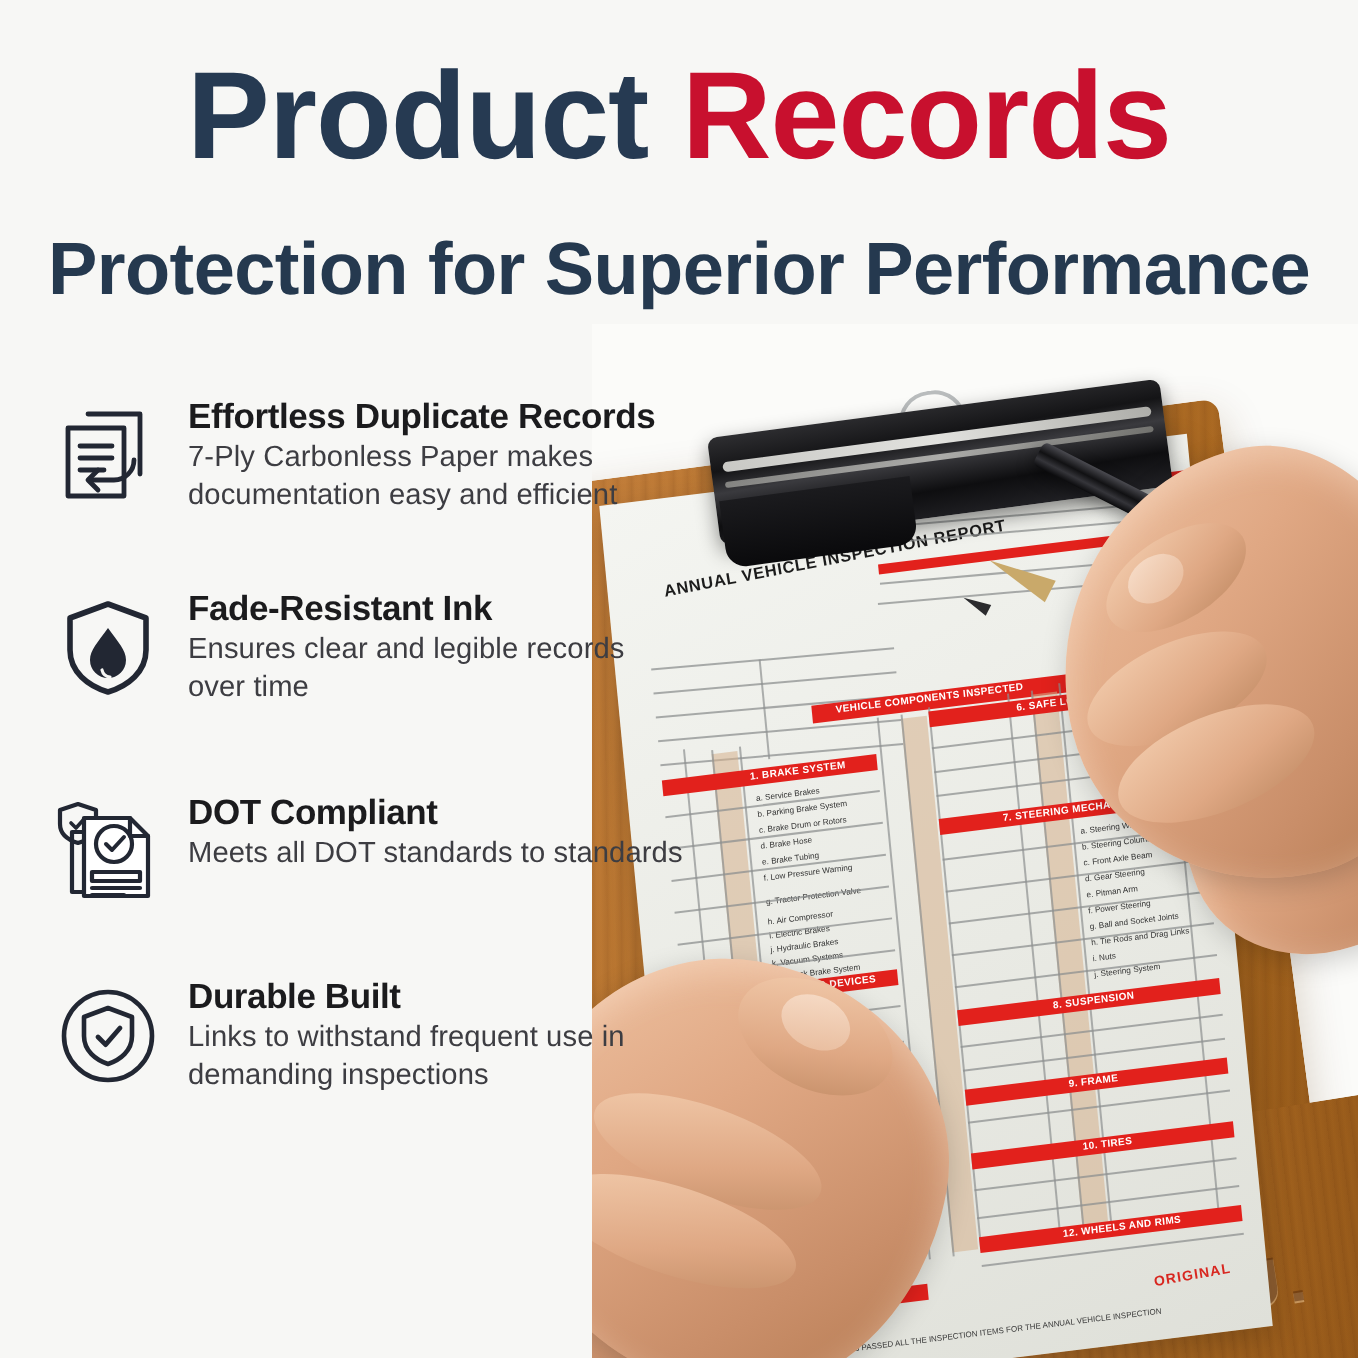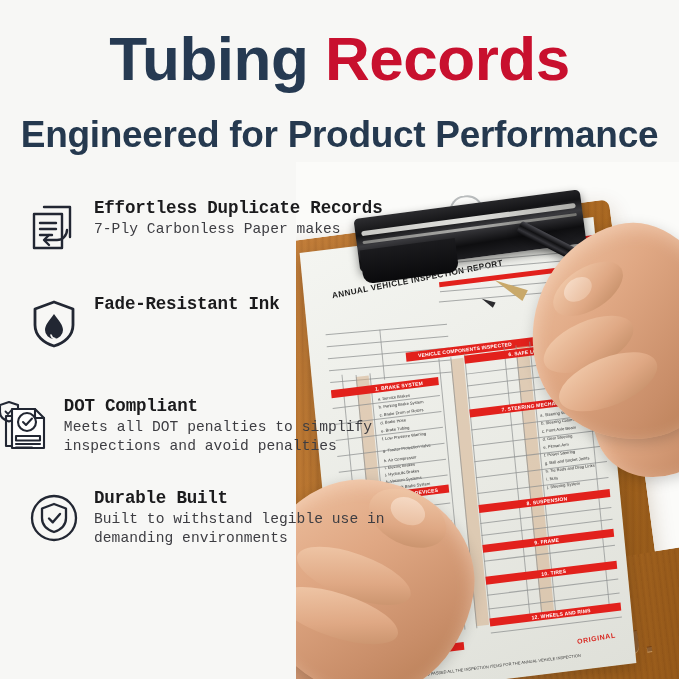--- a/index.html
+++ b/index.html
@@ -52,21 +52,20 @@
     white-space: nowrap;
   }
 
   
   .features {
     position: absolute;
     left: 22px;
     top: 196px;
     width: 320px;
     z-index: 5;
-    font-family: Liberation Mono, monospace;
   }
   .feature {
     position: relative;
     display: flex;
     align-items: flex-start;
     margin-bottom: 22px;
     min-height: 66px;
   }
   .feature .icon-box {
     width: 64px;
@@ -93,21 +92,21 @@
     line-height: 18.5px;
     color: #3d3d42;
     margin: 0;
     letter-spacing: 0.05px;
   }
   .feature .f-desc span { display: block; white-space: nowrap; }
 
   
   #feature-0 { margin-bottom: 30px; }
   #feature-1 { margin-bottom: 36px; }
-  #feature-2 { margin-bottom: 26px; justify-content: center; }
+  #feature-2 { margin-bottom: 26px; }
 
   
   .photo {
     position: absolute;
     left: 296px;
     top: 162px;
     width: 383px;
     height: 517px;
     overflow: hidden;
     z-index: 2;
@@ -390,57 +389,62 @@
     border-right: 14px solid #2b2b2e;
     transform: rotate(27deg);
   }
 </style>
 </head>
 <body>
 
 <div id="stage">
 
   <div class="headline">
-    <span class="word-dark">Tubing</span><span>&nbsp;</span><span class="word-red">Records</span>
+    <span class="word-dark">Product</span><span>&nbsp;</span><span class="word-red">Records</span>
   </div>
 
-  <div class="subhead">Engineered for Product Performance</div>
+  <div class="subhead">Protection for Superior Performance</div>
 
   <div class="features">
 
     <div class="feature" id="feature-0">
       <div class="icon-box">
         <svg width="54" height="54" viewBox="0 0 54 54" fill="none" stroke="#222733" stroke-width="2.4" stroke-linecap="round" stroke-linejoin="round">
           <path d="M17 6 h26 v30"></path>
           <rect x="7" y="13" width="28" height="34"></rect>
           <line x1="13" y1="22" x2="29" y2="22"></line>
           <line x1="13" y1="28" x2="29" y2="28"></line>
           <line x1="13" y1="34" x2="25" y2="34"></line>
           <path d="M40 29 a10 10 0 0 1 -10 10 h-12"></path>
           <polyline points="22,34 17,39 22,44"></polyline>
         </svg>
       </div>
       <div class="txt">
         <p class="f-title">Effortless Duplicate Records</p>
         <p class="f-desc">
           <span>7-Ply Carbonless Paper makes</span>
+          <span>documentation easy and efficient</span>
         </p>
       </div>
     </div>
 
     <div class="feature" id="feature-1">
       <div class="icon-box">
         <svg width="54" height="54" viewBox="0 0 54 54" fill="none" stroke="#222733" stroke-width="2.8" stroke-linecap="round" stroke-linejoin="round">
           <path d="M27 5 L46 12 v16 c0 11 -9 18 -19 21 c-10 -3 -19 -10 -19 -21 V12 Z"></path>
           <path d="M27 17 c5 7 9 11 9 16 a9 9 0 0 1 -18 0 c0 -5 4 -9 9 -16 Z" fill="#222733" stroke="none"></path>
           <path d="M24 38 a4.5 4.5 0 0 0 4 3.5" stroke="#f7f7f5" stroke-width="1.6" fill="none"></path>
         </svg>
       </div>
       <div class="txt">
         <p class="f-title">Fade-Resistant Ink</p>
+        <p class="f-desc">
+          <span>Ensures clear and legible records</span>
+          <span>over time</span>
+        </p>
       </div>
     </div>
 
     <div class="feature" id="feature-2">
       <div class="icon-box">
         <svg width="56" height="56" viewBox="0 0 56 56" fill="none" stroke="#222733" stroke-width="2.1" stroke-linecap="round" stroke-linejoin="round">
           <path d="M13 4 L22 7 v7 c0 5 -4 8 -9 9.5 c-5 -1.5 -9 -4.5 -9 -9.5 V7 Z"></path>
           <path d="M9.5 13.5 l2.5 2.5 l4.5 -5" stroke-width="1.8"></path>
           <path d="M10 18 h22 v30 h-22 z"></path>
           <path d="M16 11 h23 l9 9 v30 h-32 z" fill="#ffffff"></path>
@@ -448,39 +452,38 @@
           <circle cx="31" cy="24" r="9"></circle>
           <polyline points="27,24 30,27 36,20.5" stroke-width="2"></polyline>
           <rect x="20" y="38" width="24" height="4.5"></rect>
           <line x1="20" y1="46" x2="44" y2="46"></line>
           <line x1="20" y1="49.5" x2="36" y2="49.5"></line>
         </svg>
       </div>
       <div class="txt">
         <p class="f-title">DOT Compliant</p>
         <p class="f-desc">
-          <span>Meets all DOT penalties to simplify</span>
-          <span>inspections and avoid penalties</span>
+          <span>Meets all DOT standards to standards</span>
         </p>
       </div>
     </div>
 
     <div class="feature" id="feature-3">
       <div class="icon-box">
         <svg width="54" height="54" viewBox="0 0 54 54" fill="none" stroke="#222733" stroke-width="2.3" stroke-linecap="round" stroke-linejoin="round">
           <circle cx="27" cy="27" r="22"></circle>
           <path d="M27 13 L39 17.5 v9.5 c0 7.5 -6 12 -12 14 c-6 -2 -12 -6.5 -12 -14 V17.5 Z"></path>
           <polyline points="22,27.5 25.8,31.3 33,23" stroke-width="2.4"></polyline>
         </svg>
       </div>
       <div class="txt">
         <p class="f-title">Durable Built</p>
         <p class="f-desc">
-          <span>Built to withstand legible use in</span>
-          <span>demanding environments</span>
+          <span>Links to withstand frequent use in</span>
+          <span>demanding inspections</span>
         </p>
       </div>
     </div>
 
   </div>
 
   <div class="photo">
     <div class="photo-bg"></div>
 
     <div class="board"></div>

